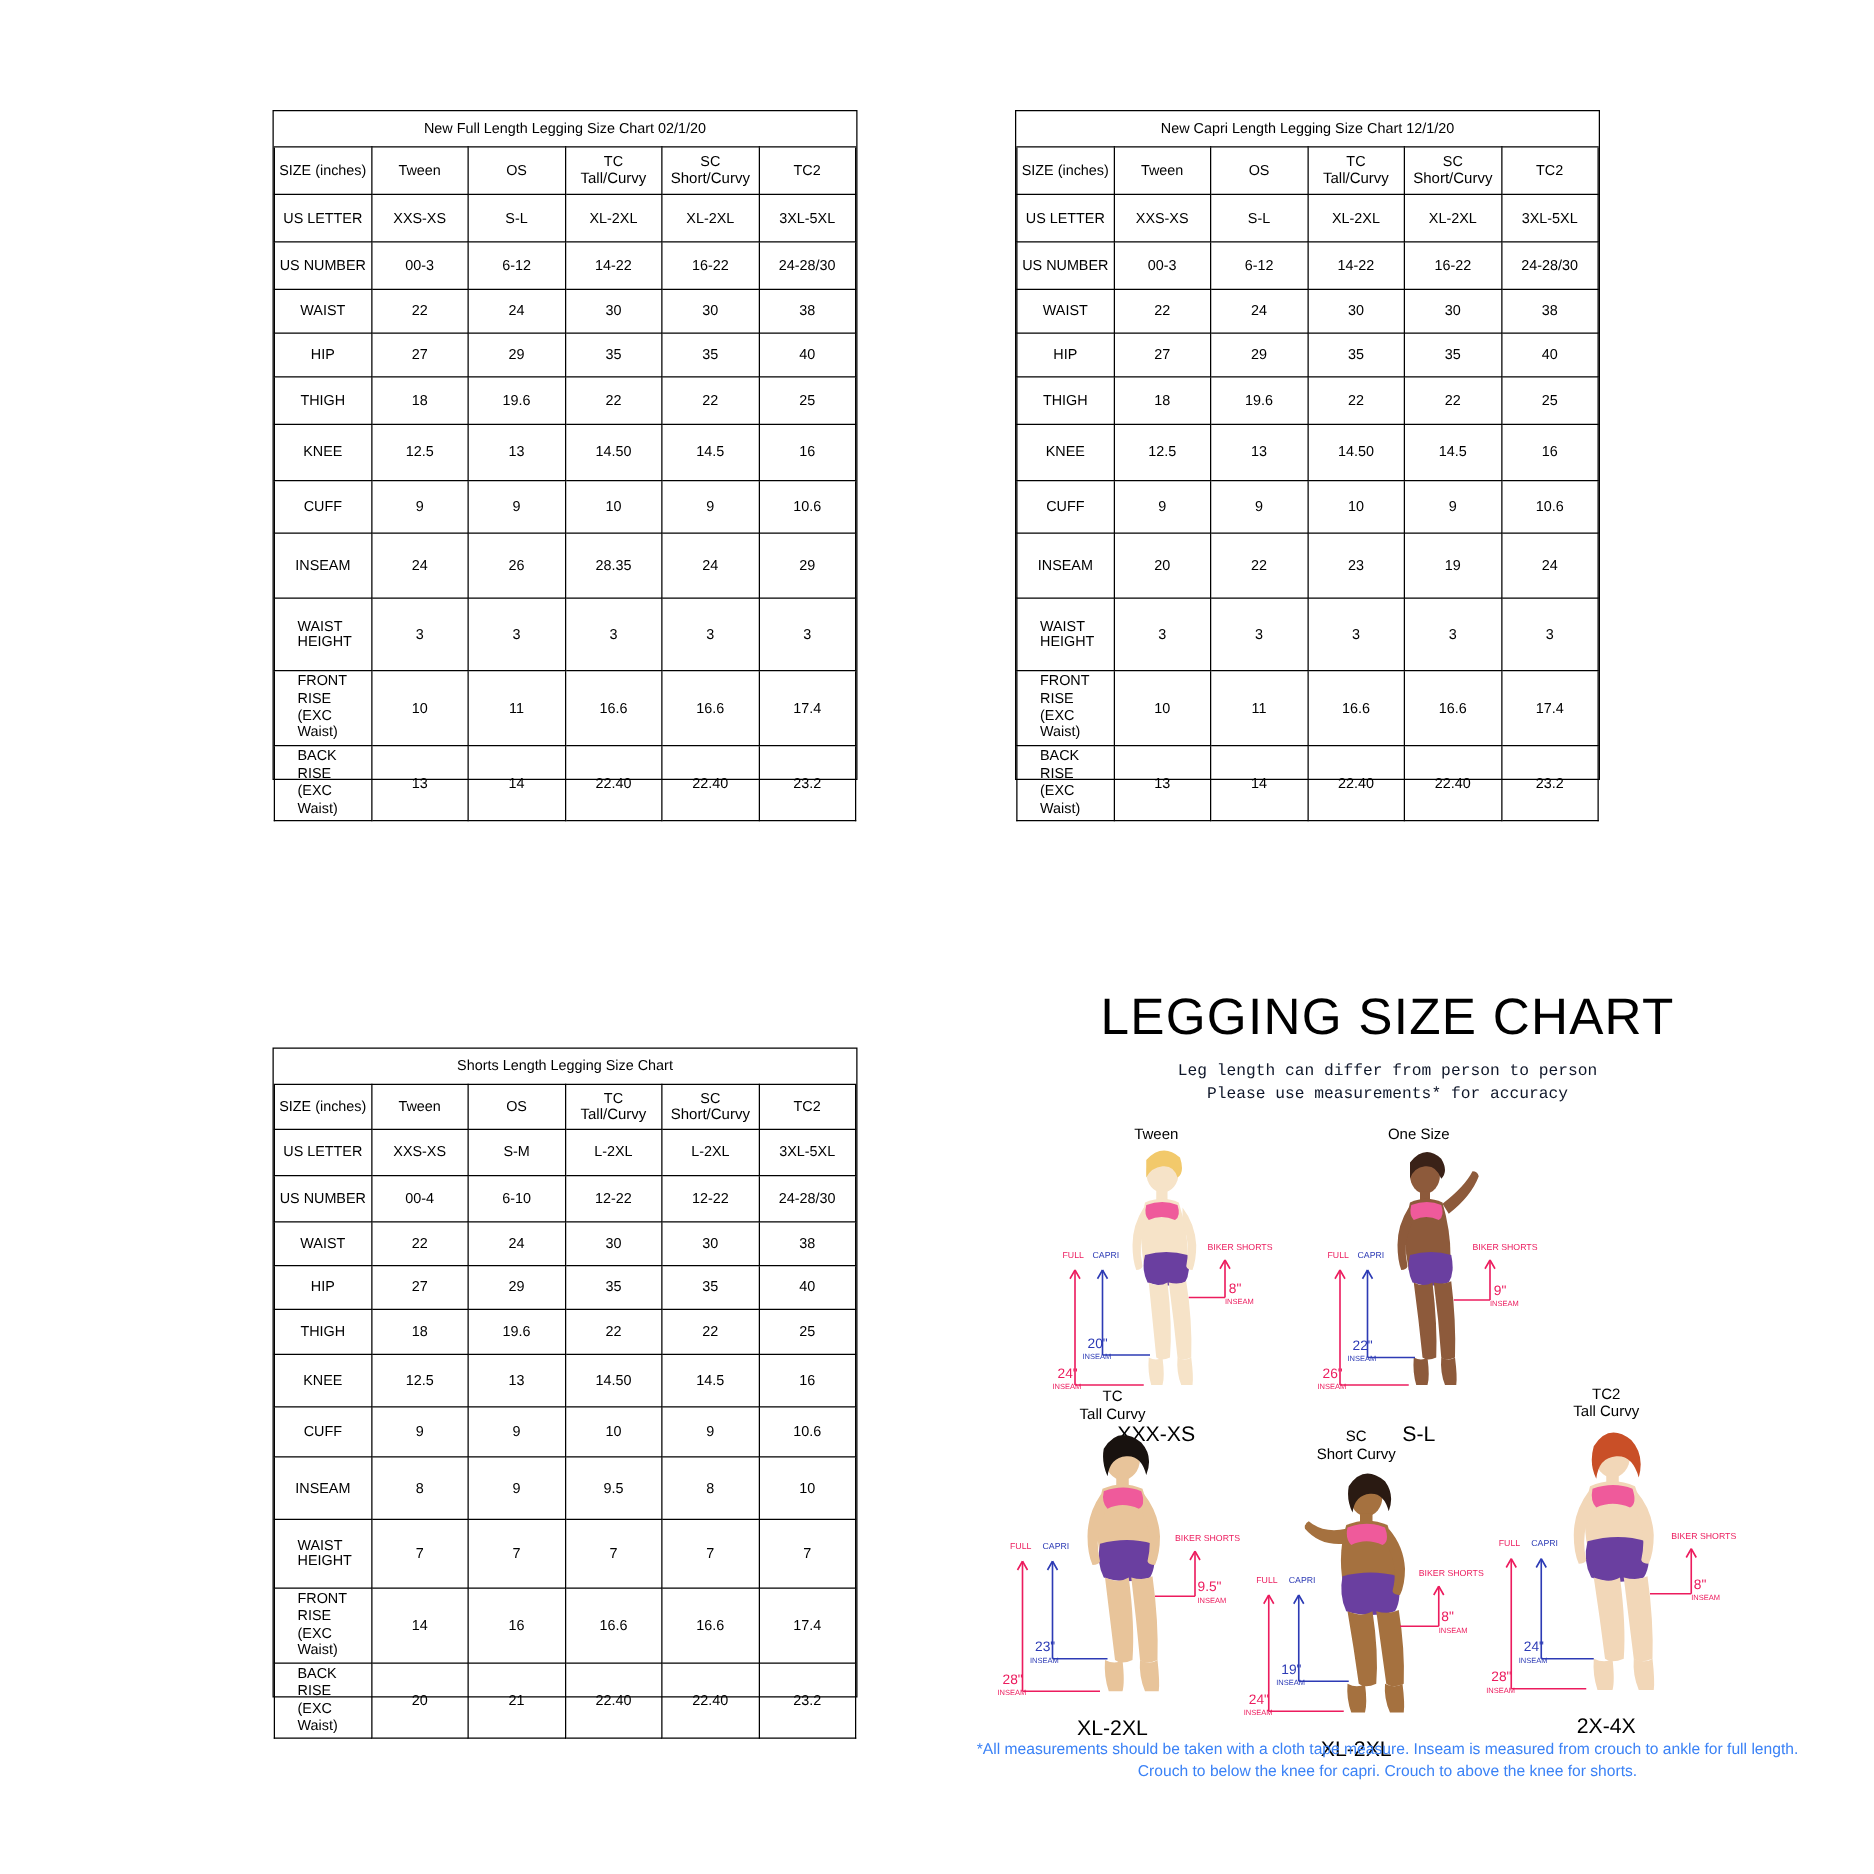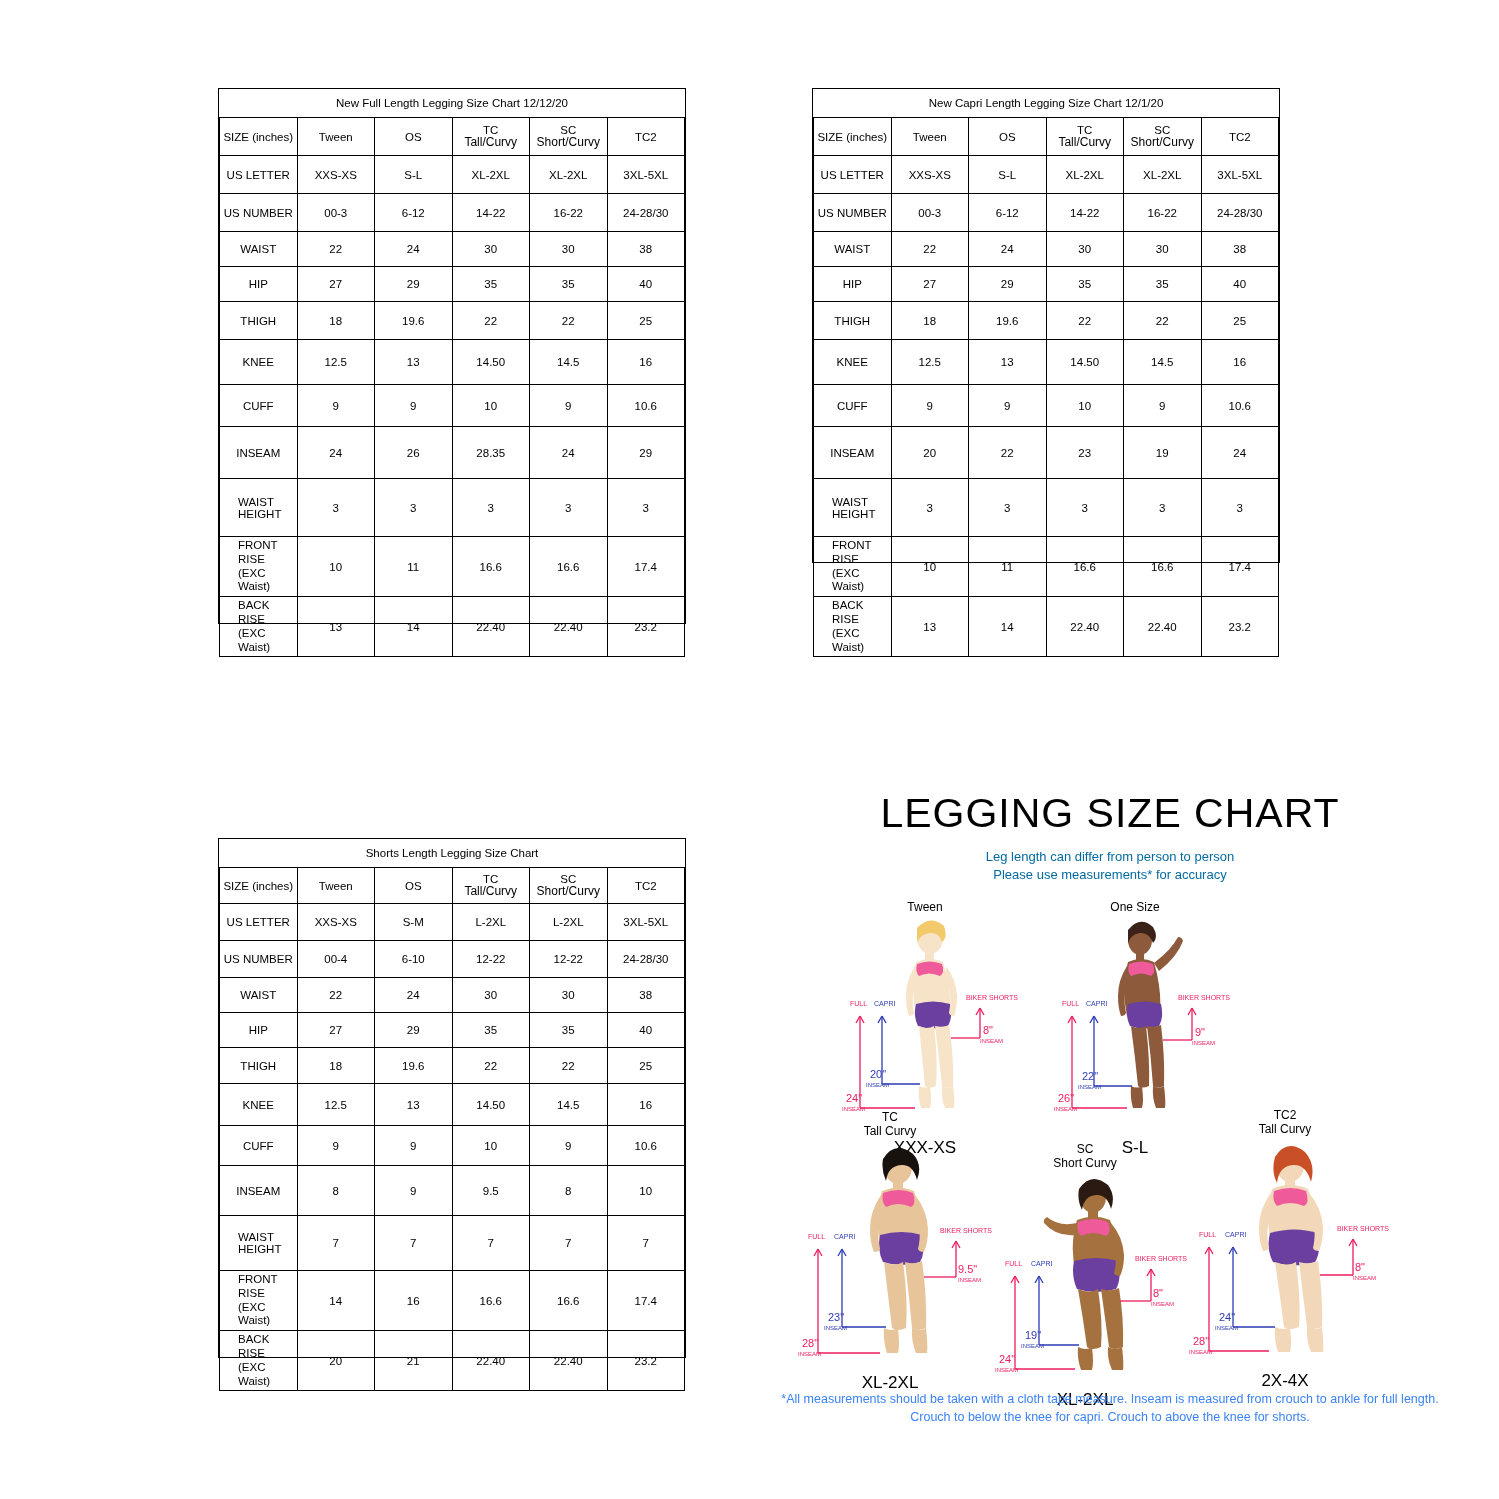--- a/index.html
+++ b/index.html
@@ -34,39 +34,39 @@
   .v-bottom{vertical-align:bottom;padding-bottom:5px;}
   .v-top{vertical-align:top;padding-top:4px;}
 
   
   #legend-panel{position:absolute;left:760px;top:790px;width:700px;height:640px;}
   #legend-title{
     position:absolute;left:0;top:0;width:700px;text-align:center;
     font-size:41px;letter-spacing:1px;font-family:"Liberation Sans", sans-serif;
   }
   .legend-sub{
-    position:absolute;width:700px;text-align:center;color:#0369a1;font-size:13px;line-height:1.35;
+    position:absolute;width:700px;text-align:center;color:#0f172a;font-size:13px;line-height:1.35;font-family:Liberation Mono, monospace;
   }
   .figure{position:absolute;text-align:center;}
   .fig-caption-top{font-size:12px;margin-bottom:2px;line-height:1.2;}
   .fig-caption-bottom{font-size:17px;margin-top:2px;}
   .footnote{
     position:absolute;left:0;top:600px;width:700px;text-align:center;
     color:#3b82f6;font-size:12.5px;line-height:1.45;
   }
   svg{display:block;}
 </style>
 </head>
 <body>
 
 <div class="chart-box" id="chart-full" style="left:218px;top:88px;width:468px;height:536px;">
   <table class="size-table">
     <tbody>
         <tr>
-          <td class="title-cell" colspan="6">New Full Length Legging Size Chart 12/12/20</td>
+          <td class="title-cell" colspan="6">New Full Length Legging Size Chart 02/1/20</td>
         </tr>
     <tr style="height:38px;">
       <td><span>SIZE (inches)</span></td>
       <td><span>Tween</span></td>
       <td><span>OS</span></td>
       <td>
             <div>TC</div>
             <div class="hdr-sub">Tall/Curvy</div>
           </td>
       <td>
@@ -160,21 +160,21 @@
       <td class="v-bottom">13</td>
       <td class="v-bottom">14</td>
       <td class="v-bottom">22.40</td>
       <td class="v-bottom">22.40</td>
       <td class="v-bottom">23.2</td>
     </tr>
   </tbody>
     </table>
 </div>
 
-<div class="chart-box" id="chart-capri" style="left:812px;top:88px;width:468px;height:475px;">
+<div class="chart-box" id="chart-capri" style="left:812px;top:88px;width:468px;height:536px;">
   <table class="size-table">
     <tbody>
         <tr>
           <td class="title-cell" colspan="6">New Capri Length Legging Size Chart 12/1/20</td>
         </tr>
     <tr style="height:38px;">
       <td><span>SIZE (inches)</span></td>
       <td><span>Tween</span></td>
       <td><span>OS</span></td>
       <td>

